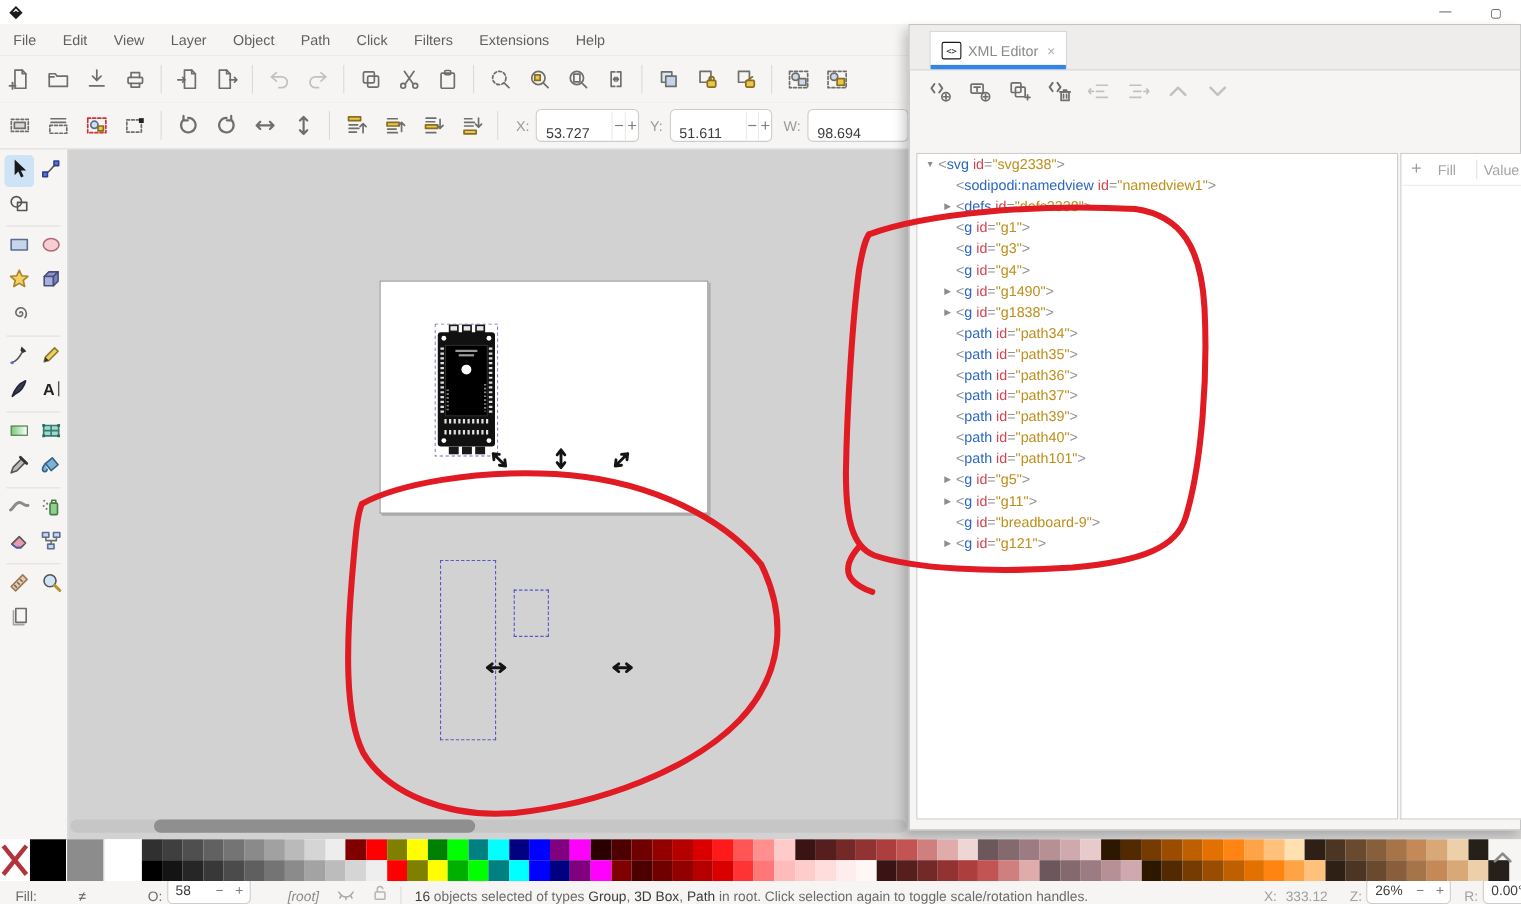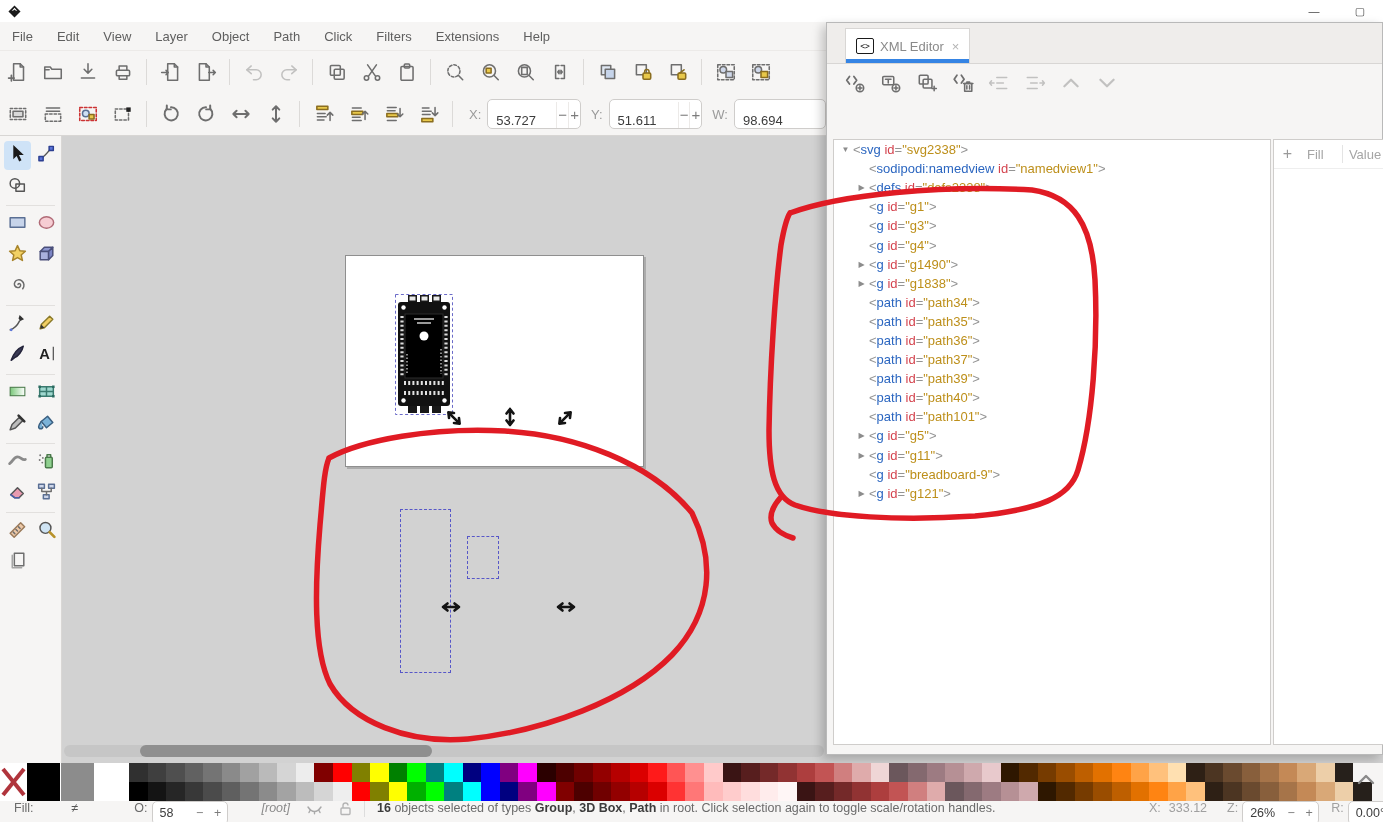--- a/index.html
+++ b/index.html
@@ -72,22 +72,22 @@
   
   #palette{left:0;top:763px;width:1383px;height:38px;background:#f6f5f4;display:flex;align-items:flex-start}
   .bigsw{width:34px;height:38px;flex:none;border-right:1px solid #fff;box-sizing:border-box}
   #nonesw{width:27px;background:#fff;position:relative}
   .rows{display:flex;flex-direction:column}
   .prow{display:flex;height:19px}
   .sw{width:18.55px;height:19px;flex:none}
   #palchev{position:absolute;right:6px;top:770px;width:22px;height:20px;color:#8a8a8a}
 
   
-  #statusbar{left:0;top:801px;width:1383px;height:21px;background:#f6f5f4;display:flex;align-items:flex-start;font-size:12.5px;color:#6b6b6b;overflow:hidden}
-  #statusbar .b{font-weight:bold;color:#3c3c3c}
+  #statusbar{left:0;top:801px;width:1383px;height:21px;background:#f6f5f4;display:flex;align-items:flex-end;font-size:12.5px;color:#6b6b6b;overflow:hidden}
+  #statusbar .b{font-weight:normal;color:#3c3c3c}
   .minispin{display:flex;align-items:center;height:22px;background:#fff;border:1px solid #cfcdcb;border-radius:5px;margin:0 2px}
   .minispin .val{padding:0 7px;color:#3c3c3c;min-width:24px}
   .minispin .sbtn{width:18px;text-align:center;color:#7c7c7c}
   .sdim{color:#a0a0a0}
   #annot{left:0;top:0;width:1383px;height:822px;pointer-events:none;z-index:50}
 </style>
 </head>
 <body>
 
 <div class="abs" id="titlebar">

